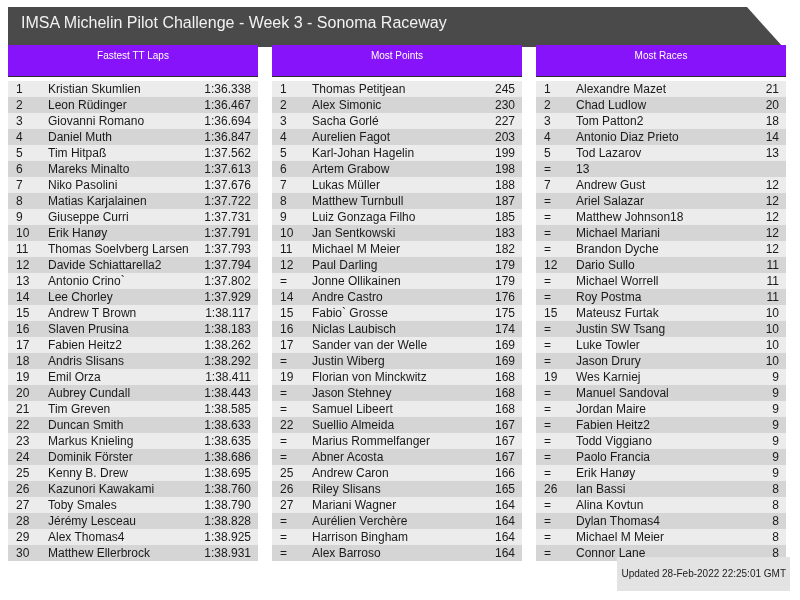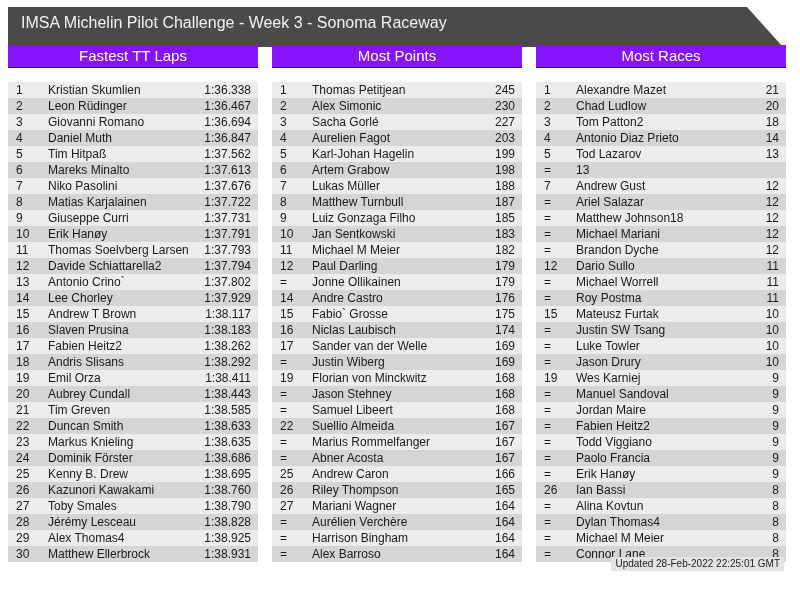--- a/index.html
+++ b/index.html
@@ -17,33 +17,33 @@
     background:var(--titlebar); color:#f2f2f2; font-size:16px; line-height:31px;
     padding-left:13px;
     clip-path:polygon(0 0, calc(100% - 36px) 0, 100% 100%, 0 100%);
     white-space:nowrap;
   }
   .board { position:absolute; top:45px; width:250px; }
   .board-1 { left:8px; }
   .board-2 { left:272px; }
   .board-3 { left:536px; }
   .board-header {
-    height:23px; line-height:22px; background:var(--accent); color:#ffffff;
-    font-size:15px; text-align:center; border-bottom:1px solid #2b2b2b;
-    margin-bottom:14px;
+    height:32px; line-height:22px; background:var(--accent); color:#ffffff;
+    font-size:10px; text-align:center; border-bottom:1px solid #2b2b2b;
+    margin-bottom:4px;
   }
   .row { display:flex; height:16px; line-height:16px; font-size:12px; color:#1a1a1a; }
   .row:nth-child(odd)  { background:var(--row-light); }
   .row:nth-child(even) { background:var(--row-dark); }
   .rank { width:40px; padding-left:8px; flex:0 0 auto; }
   .name { flex:1 1 auto; white-space:nowrap; overflow:hidden; }
   .val  { flex:0 0 auto; padding-right:7px; text-align:right; }
   .footer {
-    position:absolute; top:557px; right:16px; background:var(--footer-bg);
-    color:#222222; font-size:10px; line-height:14px; padding:0 4px;
+    position:absolute; top:557px; right:10px; background:var(--footer-bg);
+    color:#222222; font-size:10px; line-height:14px; padding:10px 4px;
     white-space:nowrap;
   }
 </style>
 </head>
 <body>
 
 <div class="titlebar">
   <span>IMSA Michelin Pilot Challenge - Week 3 - Sonoma Raceway</span>
 </div>
 
@@ -326,21 +326,21 @@
         <span class="name">Abner Acosta</span>
         <span class="val">167</span>
       </div>
       <div class="row">
         <span class="rank">25</span>
         <span class="name">Andrew Caron</span>
         <span class="val">166</span>
       </div>
       <div class="row">
         <span class="rank">26</span>
-        <span class="name">Riley Thompson</span>
+        <span class="name">Riley Slisans</span>
         <span class="val">165</span>
       </div>
       <div class="row">
         <span class="rank">27</span>
         <span class="name">Mariani Wagner</span>
         <span class="val">164</span>
       </div>
       <div class="row">
         <span class="rank">=</span>
         <span class="name">Aurélien Verchère</span>

